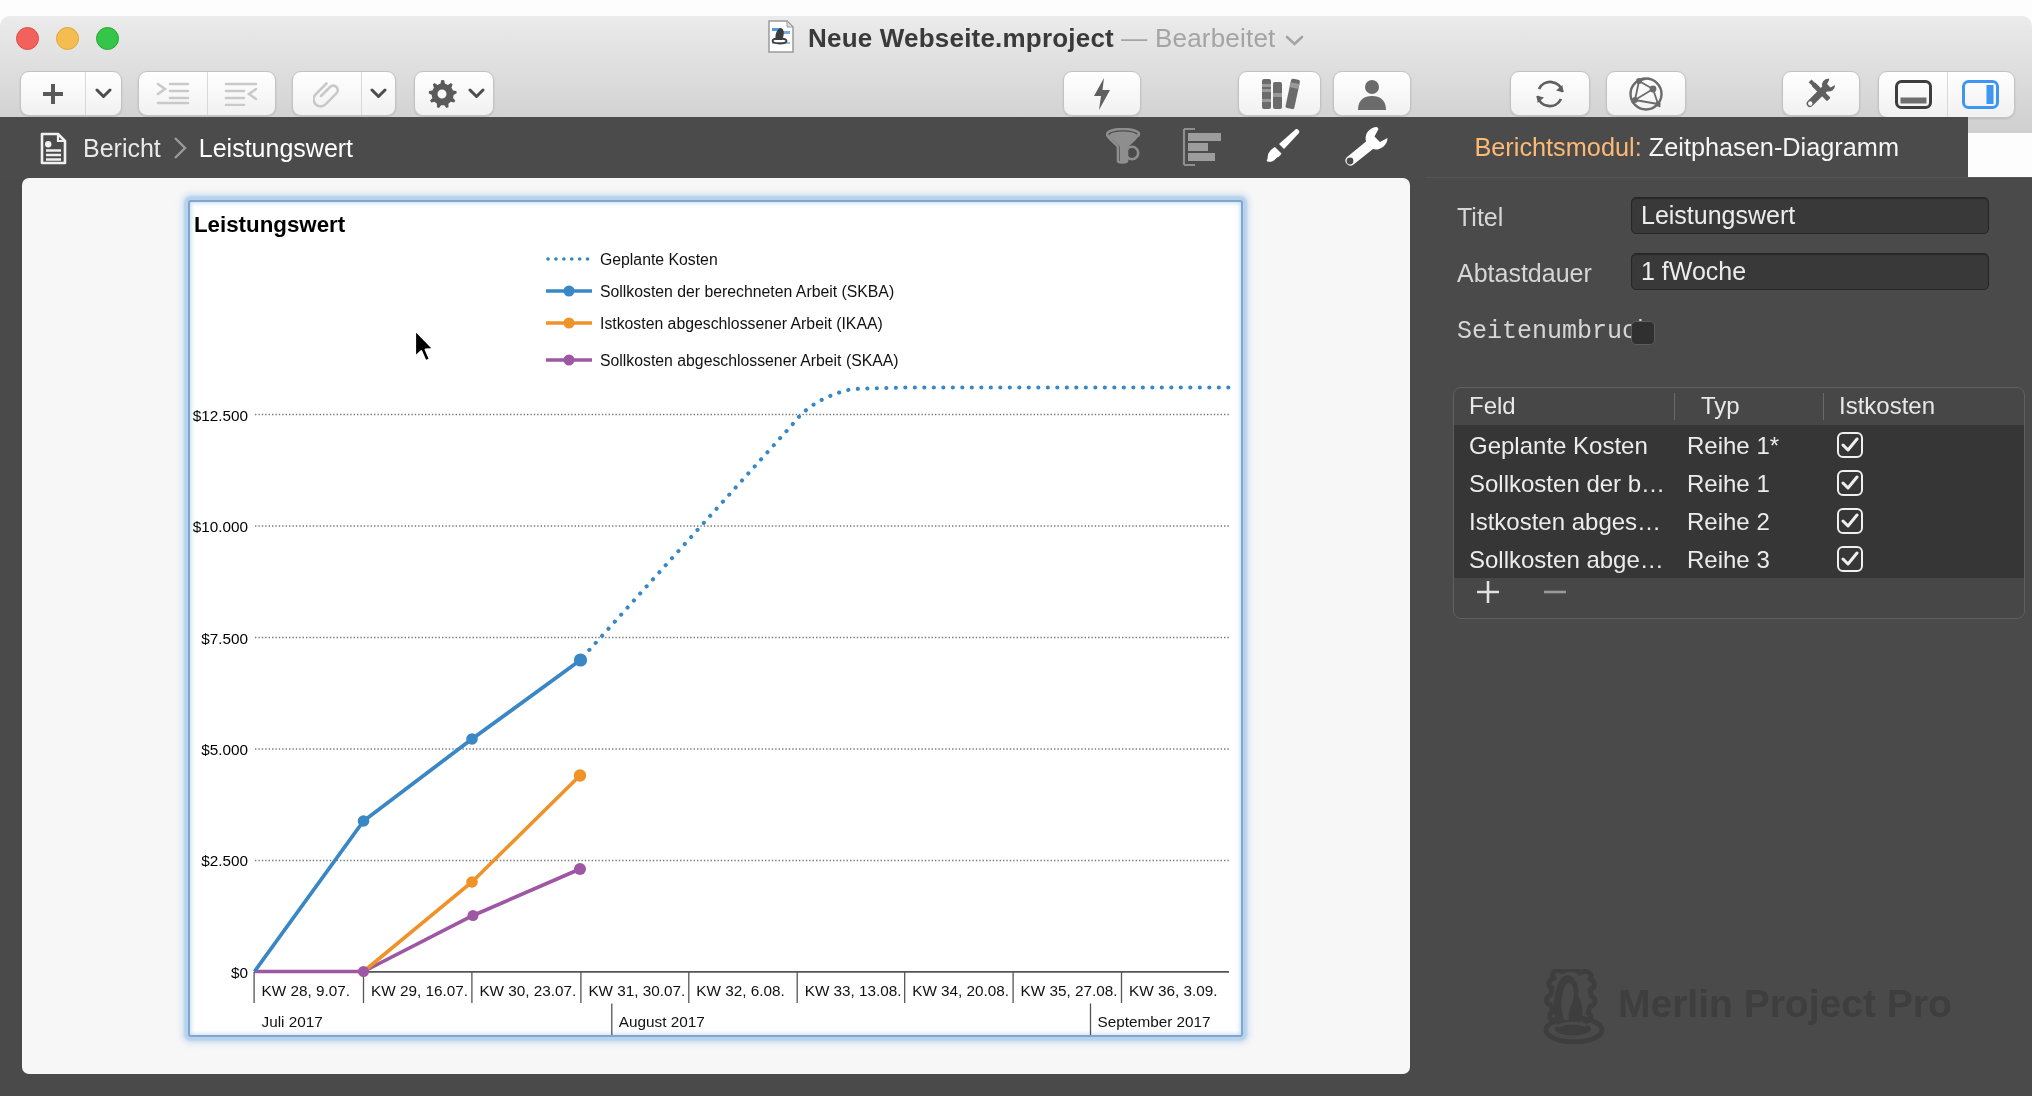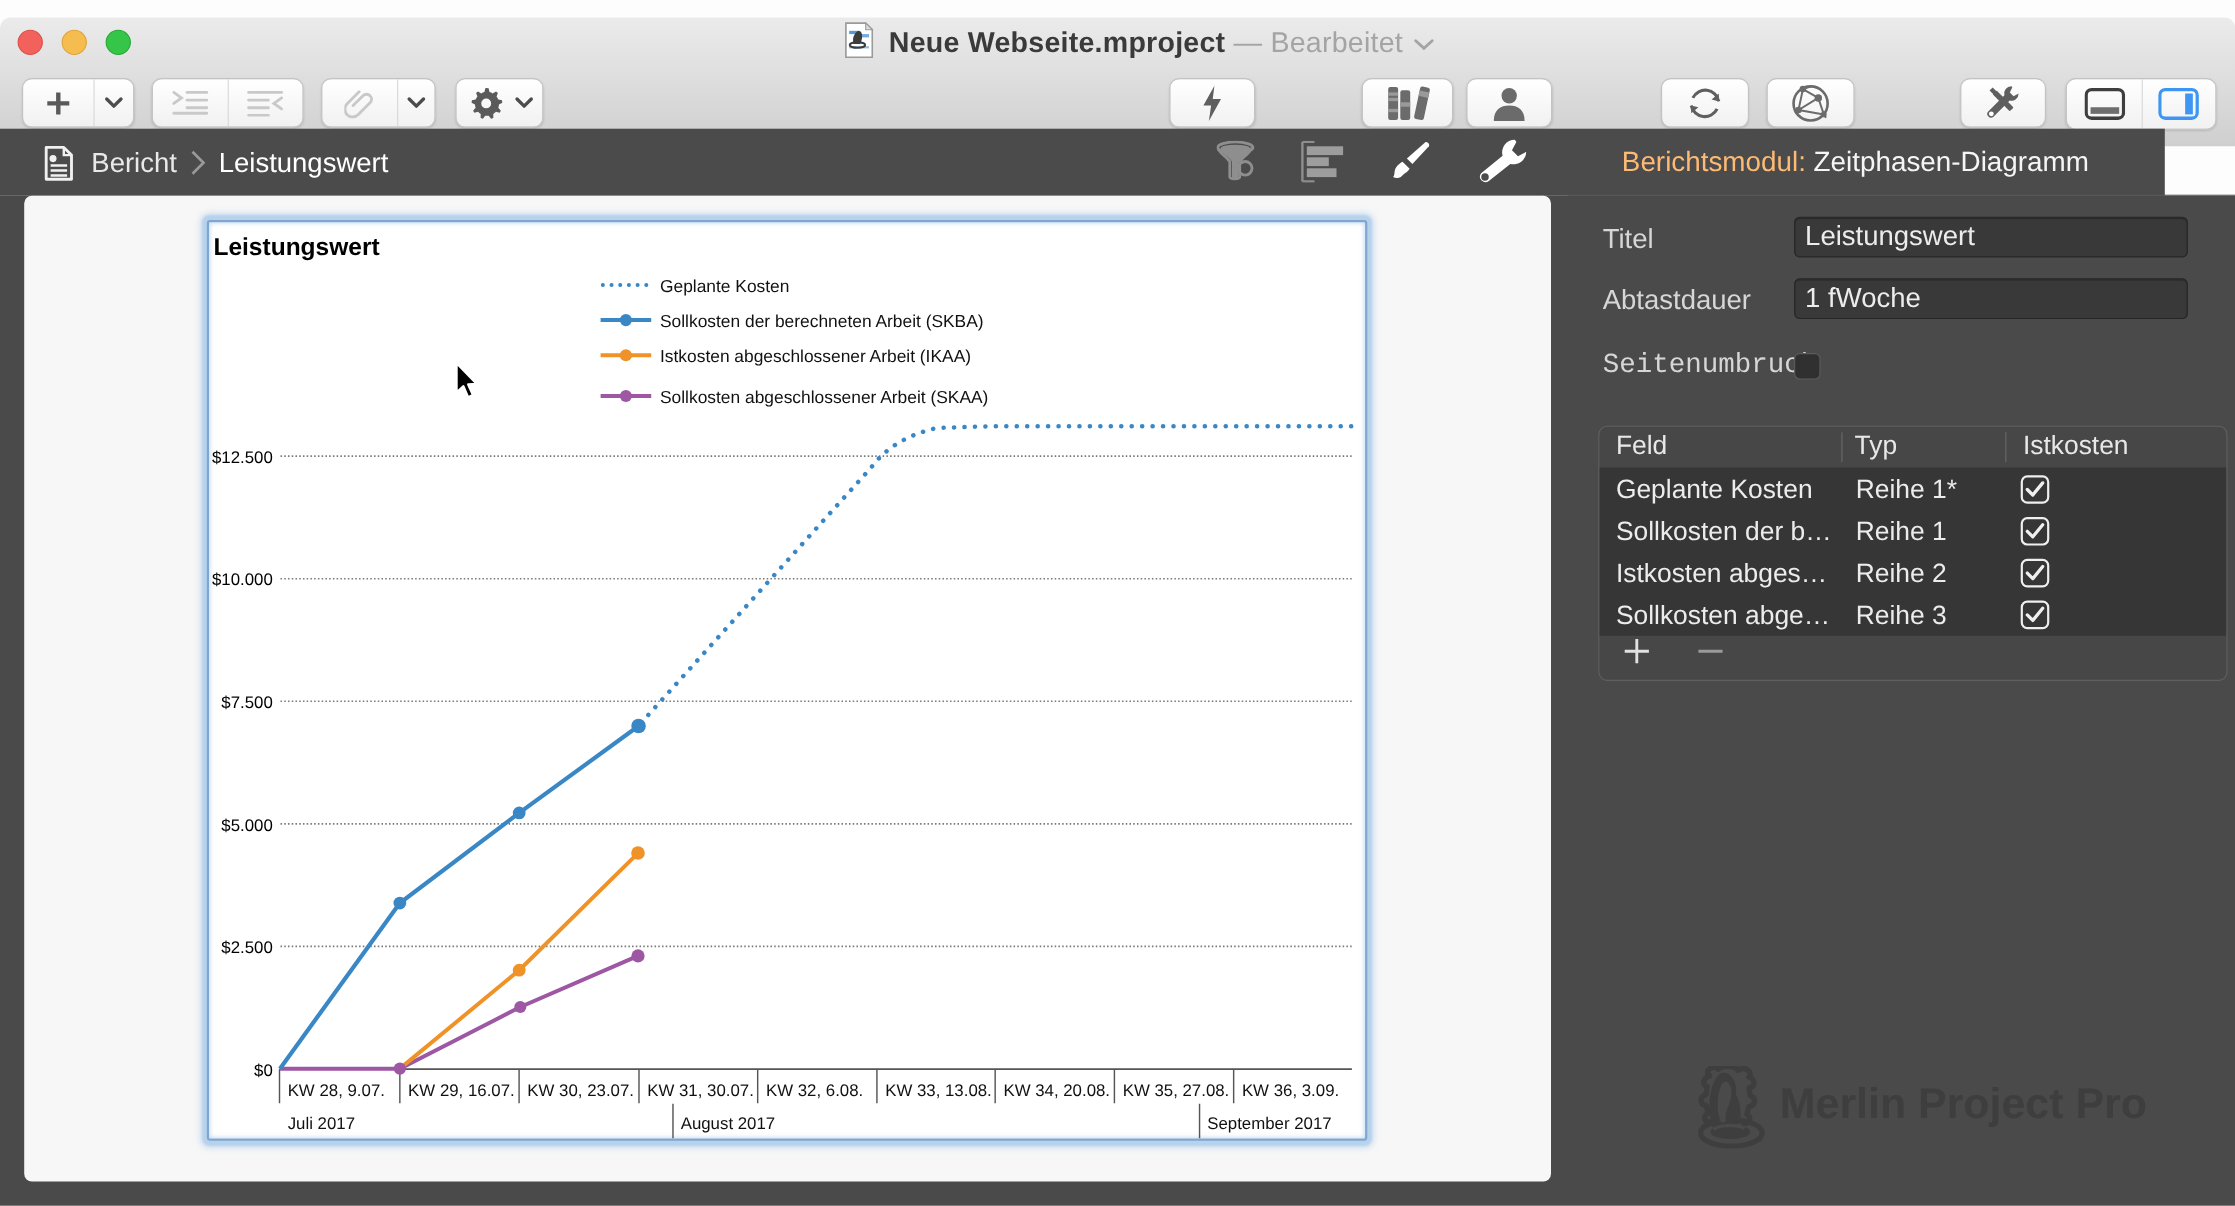--- a/index.html
+++ b/index.html
@@ -348,21 +348,21 @@
     <div class="sblabel" style="left:1457px; top:25px;">Titel</div>
     <div class="sbinput" style="top:19px;">Leistungswert</div>
     <div class="sblabel" style="left:1457px; top:81px;">Abtastdauer</div>
     <div class="sbinput" style="top:75px;">1 fWoche</div>
     <div class="sblabel" style="left:1457px; top:139px;font-family:Liberation Mono, monospace;">Seitenumbruch</div>
     <div id="sb-check"></div>
 
     <div id="sbtable">
       <div class="hdr">
         <span style="position:absolute; left:15px; top:4px;">Feld</span>
-        <span style="position:absolute; left:232px; top:4px;text-align:center;">Typ</span>
+        <span style="position:absolute; left:247px; top:4px;text-align:center;">Typ</span>
         <span style="position:absolute; left:385px; top:4px;">Istkosten</span>
         <div style="position:absolute; left:220px; top:5px; width:1px; height:27px; background:#6a6a6a;"></div>
         <div style="position:absolute; left:369px; top:5px; width:1px; height:27px; background:#6a6a6a;"></div>
       </div>
       <div class="rows">
         <div class="trow" style="top:2px;">
           <span class="c1">Geplante Kosten</span>
             <span class="c2">Reihe 1*</span>
           <div class="cbx">
               <svg width="18" height="16" viewBox="0 0 18 16">

